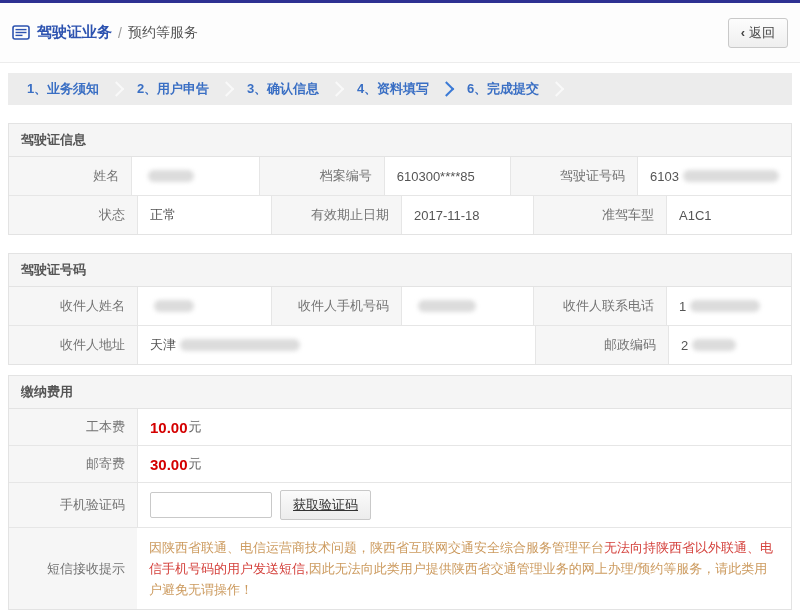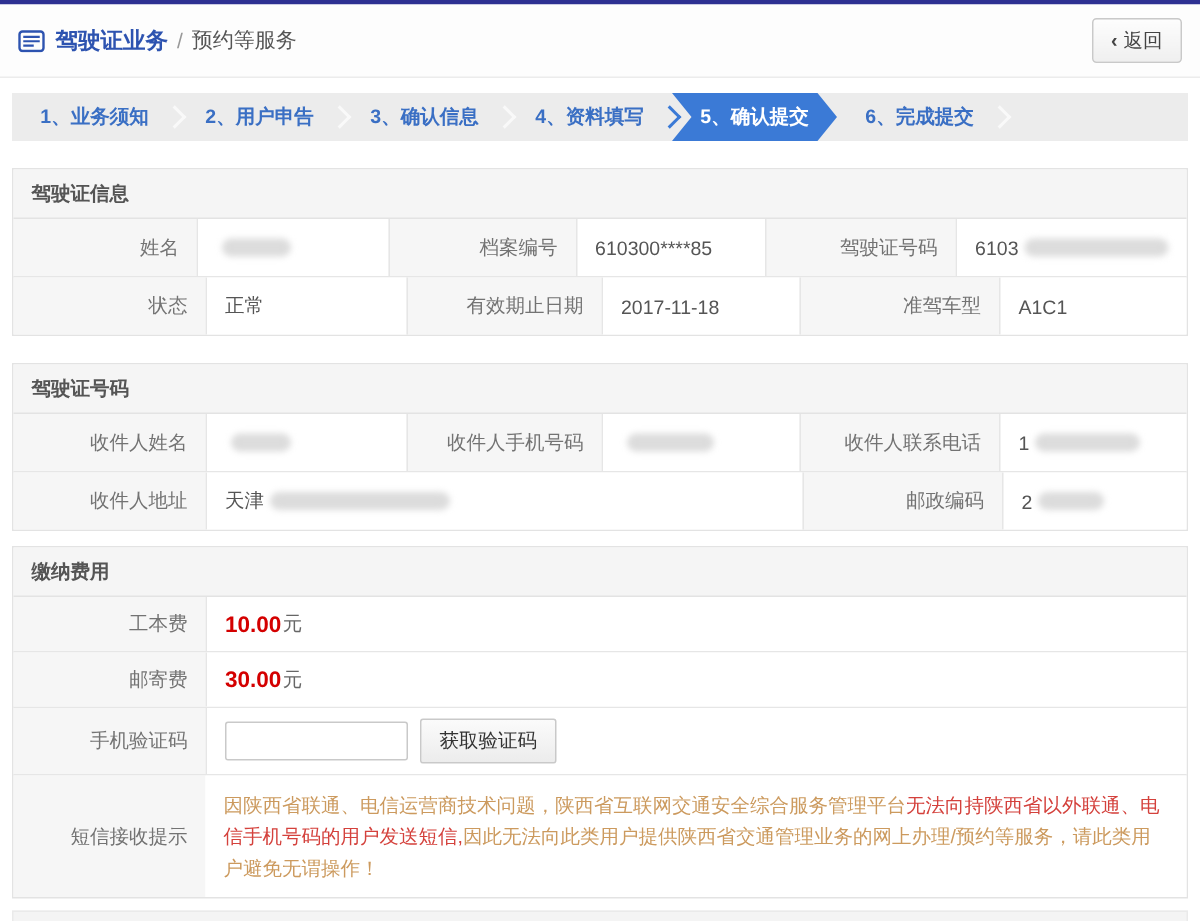--- a/index.html
+++ b/index.html
@@ -2,21 +2,21 @@
 <html><head>
 <meta charset="utf-8">
 <style>
   * { margin:0; padding:0; box-sizing:border-box; }
   html,body { width:800px; height:614px; overflow:hidden; background:#fff;
     font-family:"Liberation Sans","DejaVu Sans",sans-serif; font-size:13px; color:#333; }
 
   .topline { height:3px; background:#2e3192; }
 
   
-  .header { height:49px; display:flex; align-items:center; padding:0 12px;
+  .header { height:60px; display:flex; align-items:center; padding:0 12px;
     background:#fdfdfd; border-bottom:1px solid #ececec; }
   .hd-icon { display:inline-flex; margin-right:7px; }
   .hd-title { color:#2d53b0; font-weight:bold; font-size:15px; }
   .hd-sep { color:#999; margin:0 6px; font-size:14px; }
   .hd-sub { color:#555; font-size:14px; }
   .back-btn { margin-left:auto; padding:5px 12px; font-size:13px; color:#444;
     background:linear-gradient(#fdfdfd,#efefef); border:1px solid #c9c9c9; border-radius:3px;
     cursor:pointer; }
   .back-btn .chev { margin-right:4px; font-weight:bold; }
 
@@ -54,21 +54,21 @@
   .blur { display:inline-block; height:12px; background:#dcdcdc; border-radius:6px;
     filter:blur(2px); vertical-align:middle; margin-left:4px; }
 
   
   .fee-row .cell { padding:9px 12px; }
   .price { color:#d40000; font-weight:bold; font-size:15px; }
   .unit { color:#666; font-size:13px; margin-left:1px; }
   .code-input { width:122px; height:26px; border:1px solid #c9c9c9; border-radius:2px;
     padding:0 6px; font-size:13px; margin-right:8px; }
   .code-btn { padding:5px 12px; font-size:13px; color:#333; cursor:pointer;
-    background:linear-gradient(#fbfbfb,#ececec); border:1px solid #c9c9c9; border-radius:2px; }
+    background:linear-gradient(#fbfbfb,#ececec); border:1px solid #c9c9c9; border-radius:2px;text-decoration:underline; }
   .notice-cell { line-height:21px; font-size:13px; color:#cc9a5e; display:block; padding:9px 12px; }
   .notice-red { color:#d4413c; }
 
   
   .footer { margin:8px 8px 0; height:52px; background:#f4f4f4; border:1px solid #eaeaea;
     display:flex; align-items:center; justify-content:flex-end; padding-right:40px; gap:12px; }
 </style>
 </head>
 <body>
 
@@ -89,21 +89,20 @@
   <button class="back-btn">
     <span class="chev">‹</span><span>返回</span>
   </button>
 </div>
 
 <div class="tabs">
   <div class="tab">1、业务须知</div>
   <div class="tab">2、用户申告</div>
   <div class="tab">3、确认信息</div>
   <div class="tab">4、资料填写</div>
-  <div class="tab active">5、确认提交</div>
   <div class="tab">6、完成提交</div>
   <div class="tab-filler"></div>
 </div>
 
 <div class="section">
   <div class="sec-title">驾驶证信息</div>
   <div class="row">
     <div class="cell lbl w-lbl1">姓名</div>
     <div class="cell val w-val1">
         <span class="blur" style="width:46px"></span>

